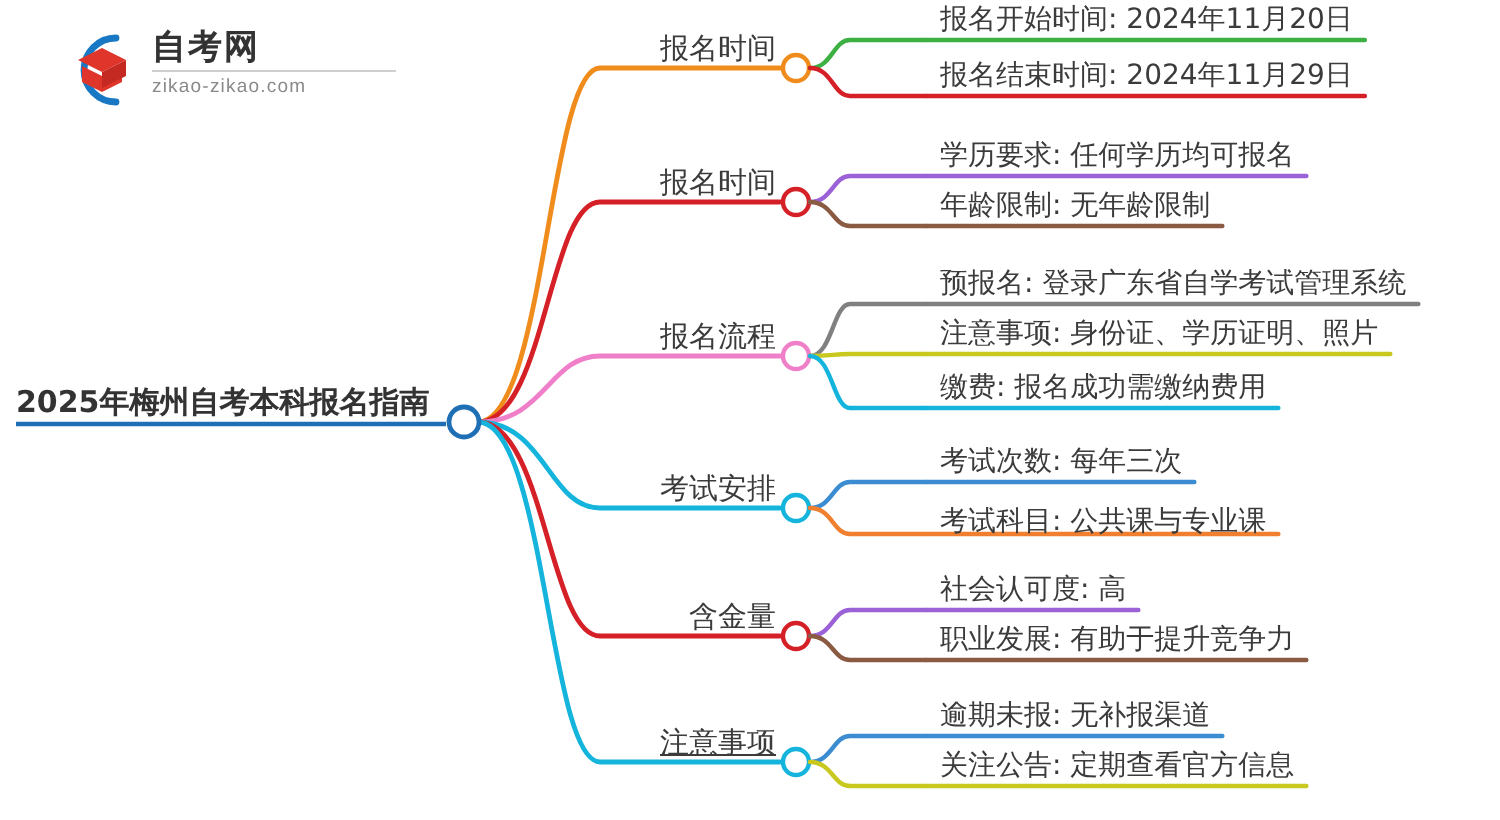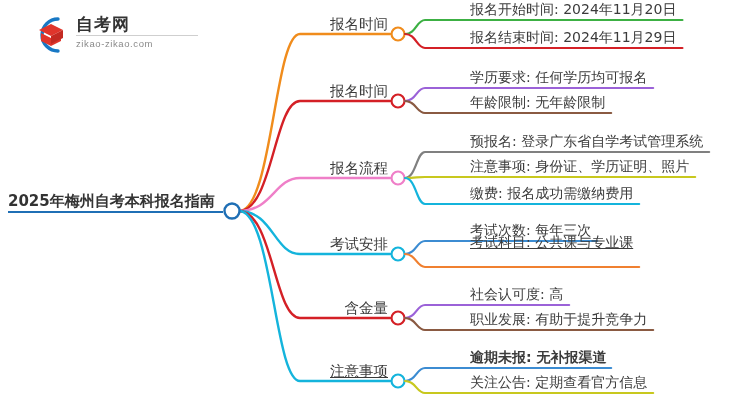--- a/index.html
+++ b/index.html
@@ -157,20 +157,20 @@
     <div class="node-label leaf-label" style="left: 470px; top: 29px;">报名结束时间: 2024年11月29日</div>
     <div class="node-label lvl1-label" style="left: 330px; top: 82px;">报名时间</div>
     <div class="node-label leaf-label" style="left: 470px; top: 69px;">学历要求: 任何学历均可报名</div>
     <div class="node-label leaf-label" style="left: 470px; top: 94px;">年龄限制: 无年龄限制</div>
     <div class="node-label lvl1-label" style="left: 330px; top: 159px;">报名流程</div>
     <div class="node-label leaf-label" style="left: 470px; top: 133px;">预报名: 登录广东省自学考试管理系统</div>
     <div class="node-label leaf-label" style="left: 470px; top: 158px;">注意事项: 身份证、学历证明、照片</div>
     <div class="node-label leaf-label" style="left: 470px; top: 185px;">缴费: 报名成功需缴纳费用</div>
     <div class="node-label lvl1-label" style="left: 330px; top: 235px;">考试安排</div>
     <div class="node-label leaf-label" style="left: 470px; top: 222px;">考试次数: 每年三次</div>
-    <div class="node-label leaf-label" style="left: 470px; top: 234px; text-decoration: underline;">考试科目: 公共课与专业课</div>
+    <div class="node-label leaf-label" style="left: 470px; top: 252px;">考试科目: 公共课与专业课</div>
     <div class="node-label lvl1-label" style="left: 344.5px; top: 299px;">含金量</div>
     <div class="node-label leaf-label" style="left: 470px; top: 286px; text-align: right;">社会认可度: 高</div>
     <div class="node-label leaf-label" style="left: 470px; top: 311px;">职业发展: 有助于提升竞争力</div>
     <div class="node-label lvl1-label" style="left: 330px; top: 362px; text-decoration: underline;">注意事项</div>
-    <div class="node-label leaf-label" style="left: 470px; top: 349px; font-weight: bold;">逾期未报: 无补报渠道</div>
+    <div class="node-label leaf-label" style="left: 470px; top: 349px;">逾期未报: 无补报渠道</div>
     <div class="node-label leaf-label" style="left: 470px; top: 374px;">关注公告: 定期查看官方信息</div>
   </div>
 
 </body></html>

